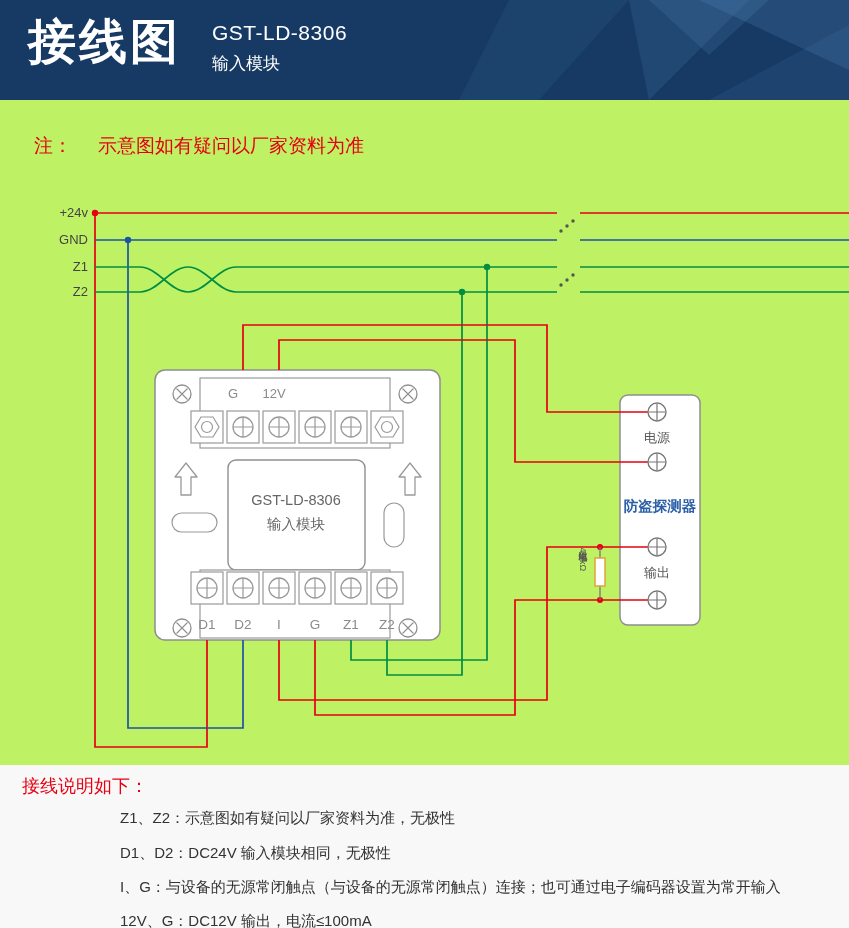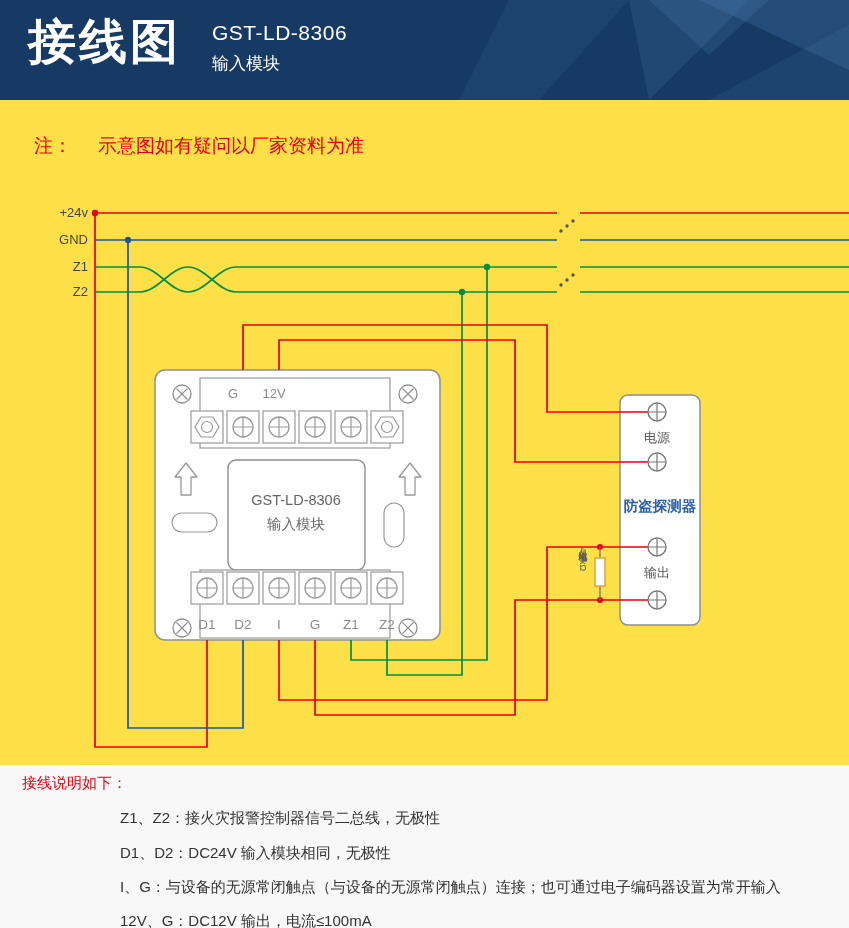--- a/index.html
+++ b/index.html
@@ -1,16 +1,16 @@
 <!DOCTYPE html>
 <html><head>
 <meta charset="utf-8">
 <style>
   html,body { margin:0; padding:0; background:#ffffff; }
-  .page { position:relative; width:849px; height:928px; background:#fde047; overflow:hidden;
+  .page { position:relative; width:849px; height:928px; background:#bef264; overflow:hidden;
           font-family:"Liberation Sans","DejaVu Sans",sans-serif; }
 
   
   .banner { position:absolute; left:0; top:0; width:849px; height:100px; background:#163a63; overflow:hidden; }
   .banner-pattern { position:absolute; right:0; top:0; }
   .banner-title { position:absolute; left:28px; top:14px; margin:0; font-size:48px; line-height:1.15;
                   color:#ffffff; font-weight:bold; letter-spacing:3px; }
   .banner-sub { position:absolute; left:212px; top:21px; color:#ffffff; }
   .banner-model { font-size:21px; letter-spacing:0.5px; }
   .banner-type  { font-size:17px; margin-top:7px; }
@@ -19,21 +19,21 @@
   .note-line { position:absolute; left:22px; top:121px; margin:12px; font-size:19px; color:#e60012; }
   .note-prefix { margin-right:26px; }
   .desc-line { position:absolute; left:22px; top:152px; margin:0; font-size:20px; color:#333333; }
 
   
   .diagram-svg { position:absolute; left:0; top:195px; }
   .diagram-svg text { font-family:"Liberation Sans","DejaVu Sans",sans-serif; }
 
   
   .instructions { position:absolute; left:0; top:765px; width:849px; height:163px; background:#f8f8f8; }
-  .instr-heading { position:absolute; left:22px; top:9px; margin:0; font-size:15px; color:#e60012; }
+  .instr-heading { position:absolute; left:22px; top:9px; margin:0; font-size:18px; color:#e60012; }
   .instr-item { position:absolute; left:120px; margin:0; font-size:15px; color:#333333; white-space:nowrap; }
   .i0 { top:44px; } .i1 { top:79px; } .i2 { top:113px; } .i3 { top:147px; }
 </style>
 </head>
 <body>
 
 <div class="page">
 
   <header class="banner">
     <svg class="banner-pattern" width="400" height="100" viewBox="0 0 400 100">
@@ -227,19 +227,19 @@
       <use href="#dt" x="657" y="352"></use>
       <use href="#dt" x="657" y="405"></use>
       <text x="657" y="247" font-size="13" fill="#555555" text-anchor="middle">电源</text>
       <text x="660" y="316" font-size="14.5" font-weight="600" text-anchor="middle" fill="#2b5fa7"><tspan>防盗探测器</tspan></text>
       <text x="657" y="382" font-size="13" fill="#555555" text-anchor="middle">输出</text>
     </g>
   </svg>
 
   <section class="instructions">
     <p class="instr-heading">接线说明如下：</p>
-    <p class="instr-item i0">Z1、Z2：接火灾报警控制器信号二总线，无极性</p>
+    <p class="instr-item i0">Z1、Z2：示意图如有疑问以厂家资料为准，无极性</p>
     <p class="instr-item i1">D1、D2：DC24V 输入模块相同，无极性</p>
     <p class="instr-item i2">I、G：与设备的无源常闭触点（与设备的无源常闭触点）连接；也可通过电子编码器设置为常开输入</p>
     <p class="instr-item i3">12V、G：DC12V 输出，电流≤100mA</p>
   </section>
 
 </div>
 
 </body></html>

